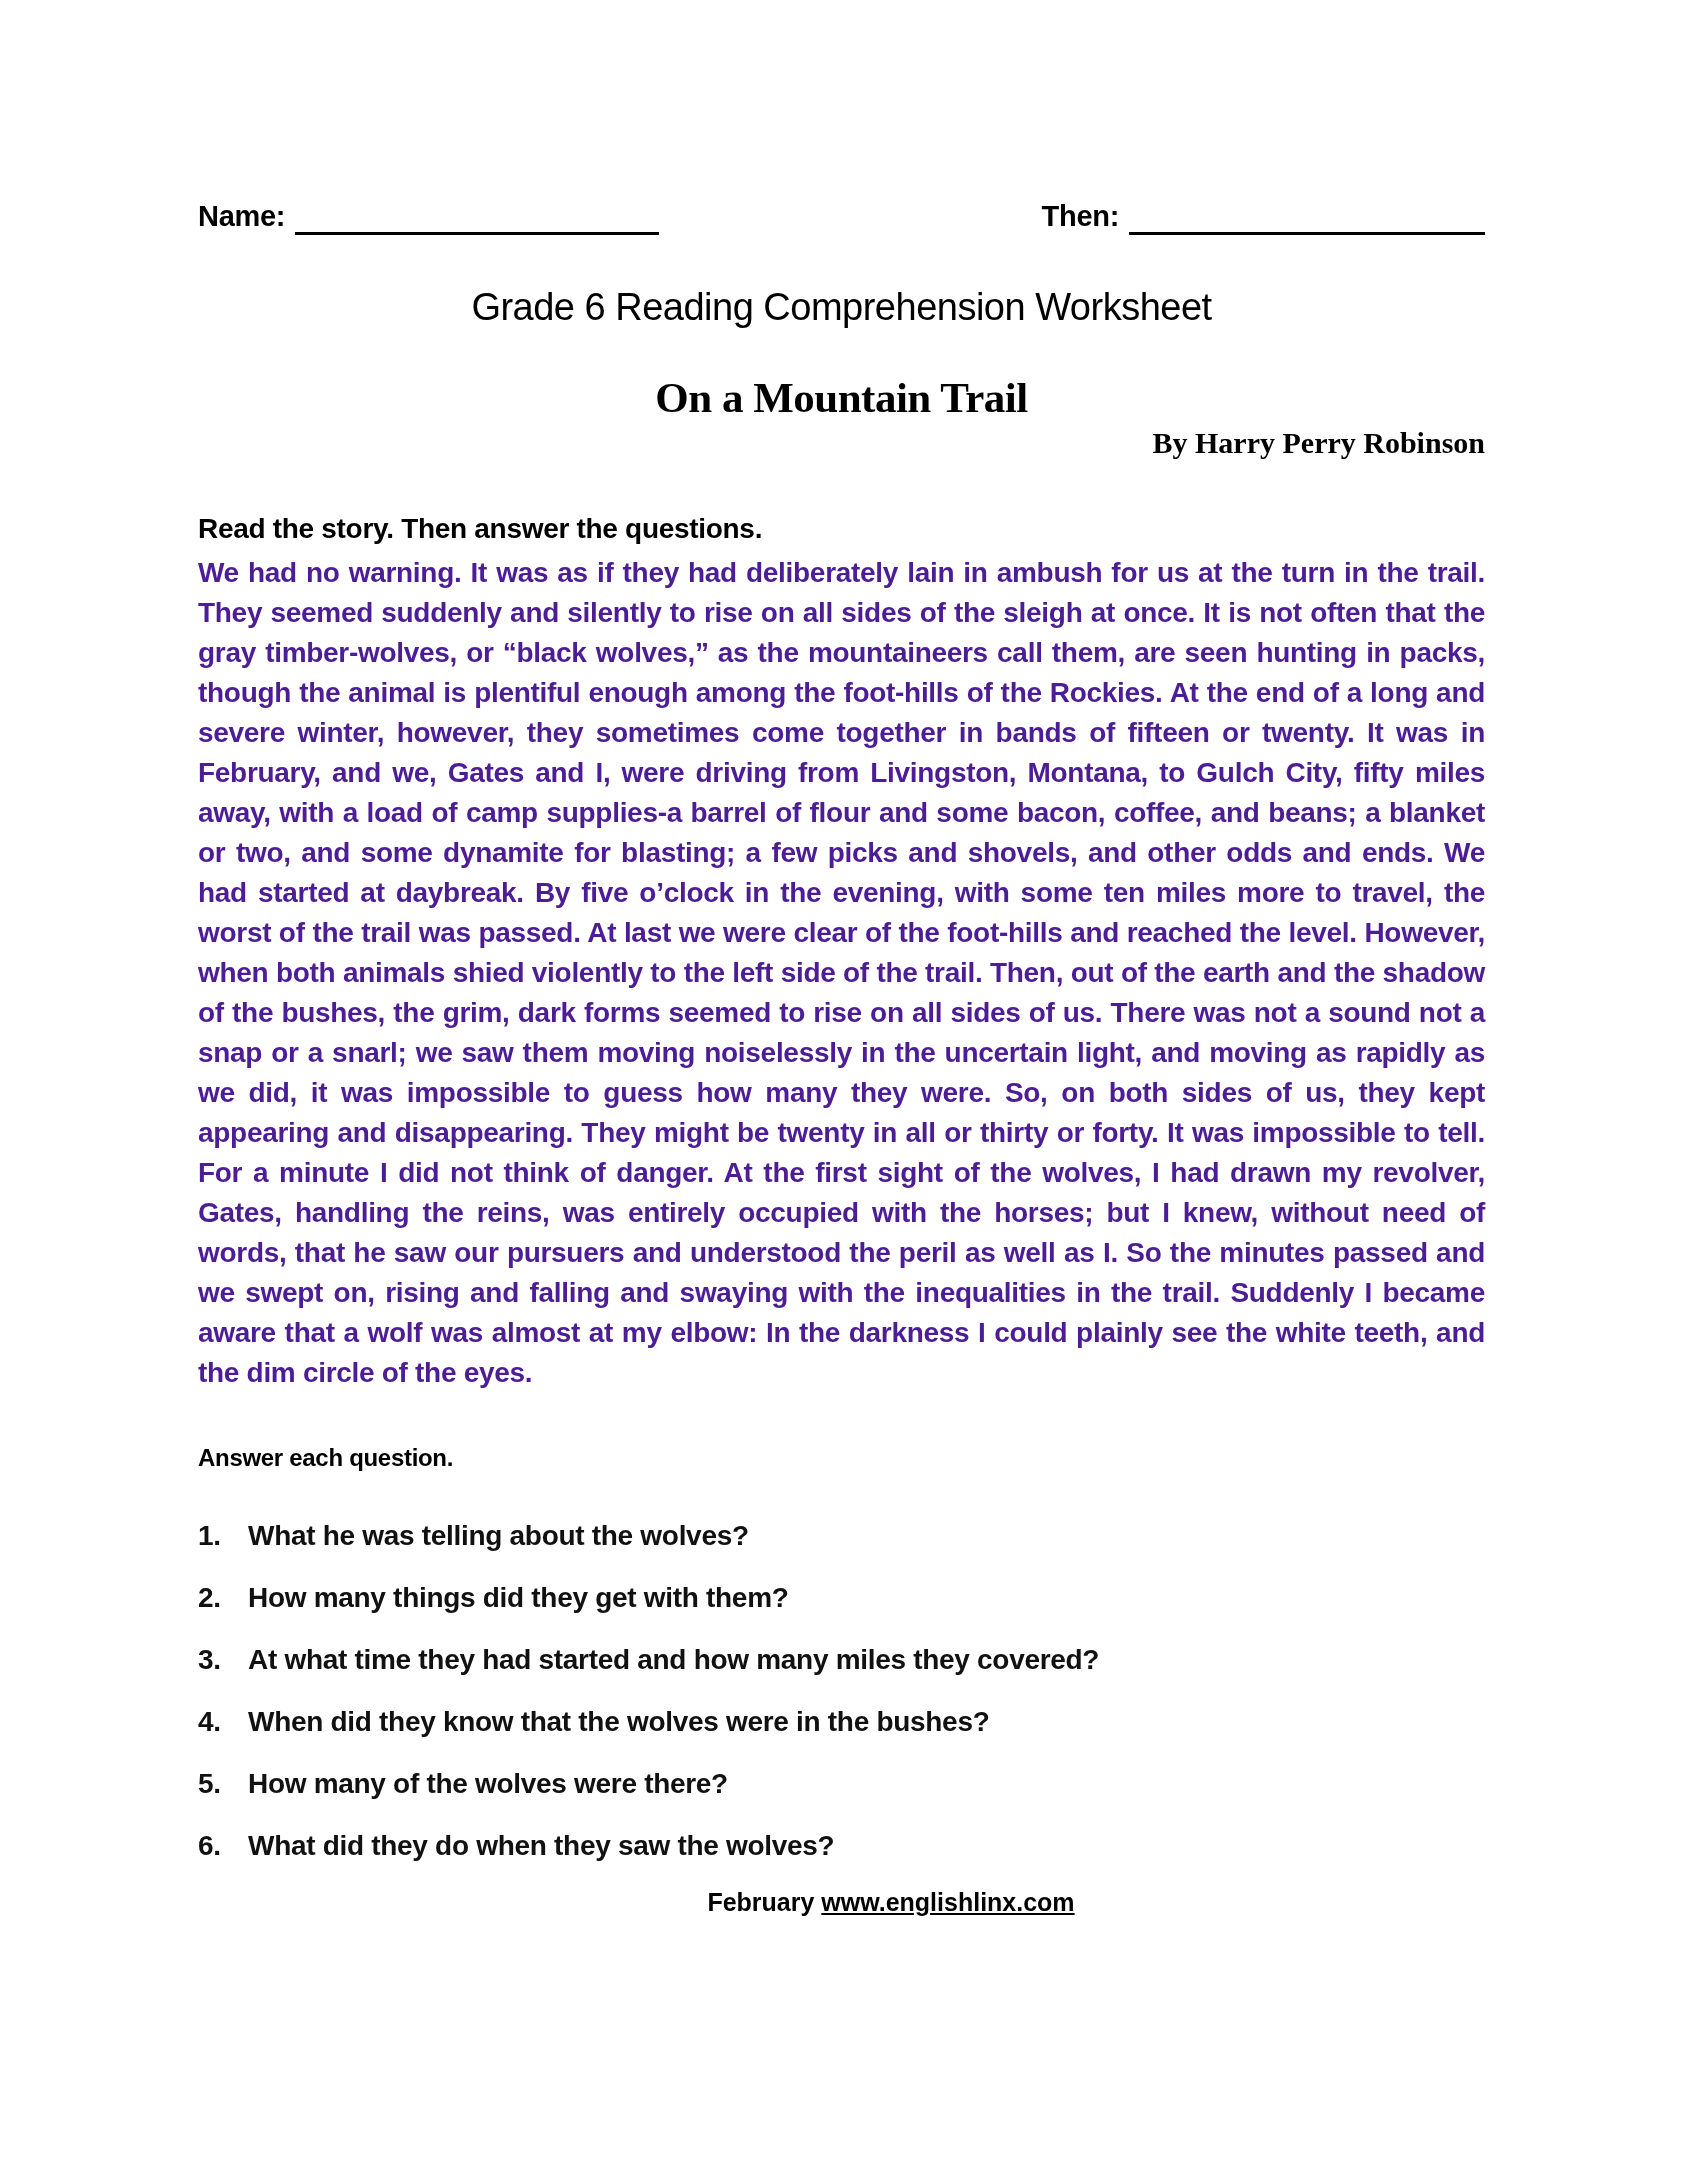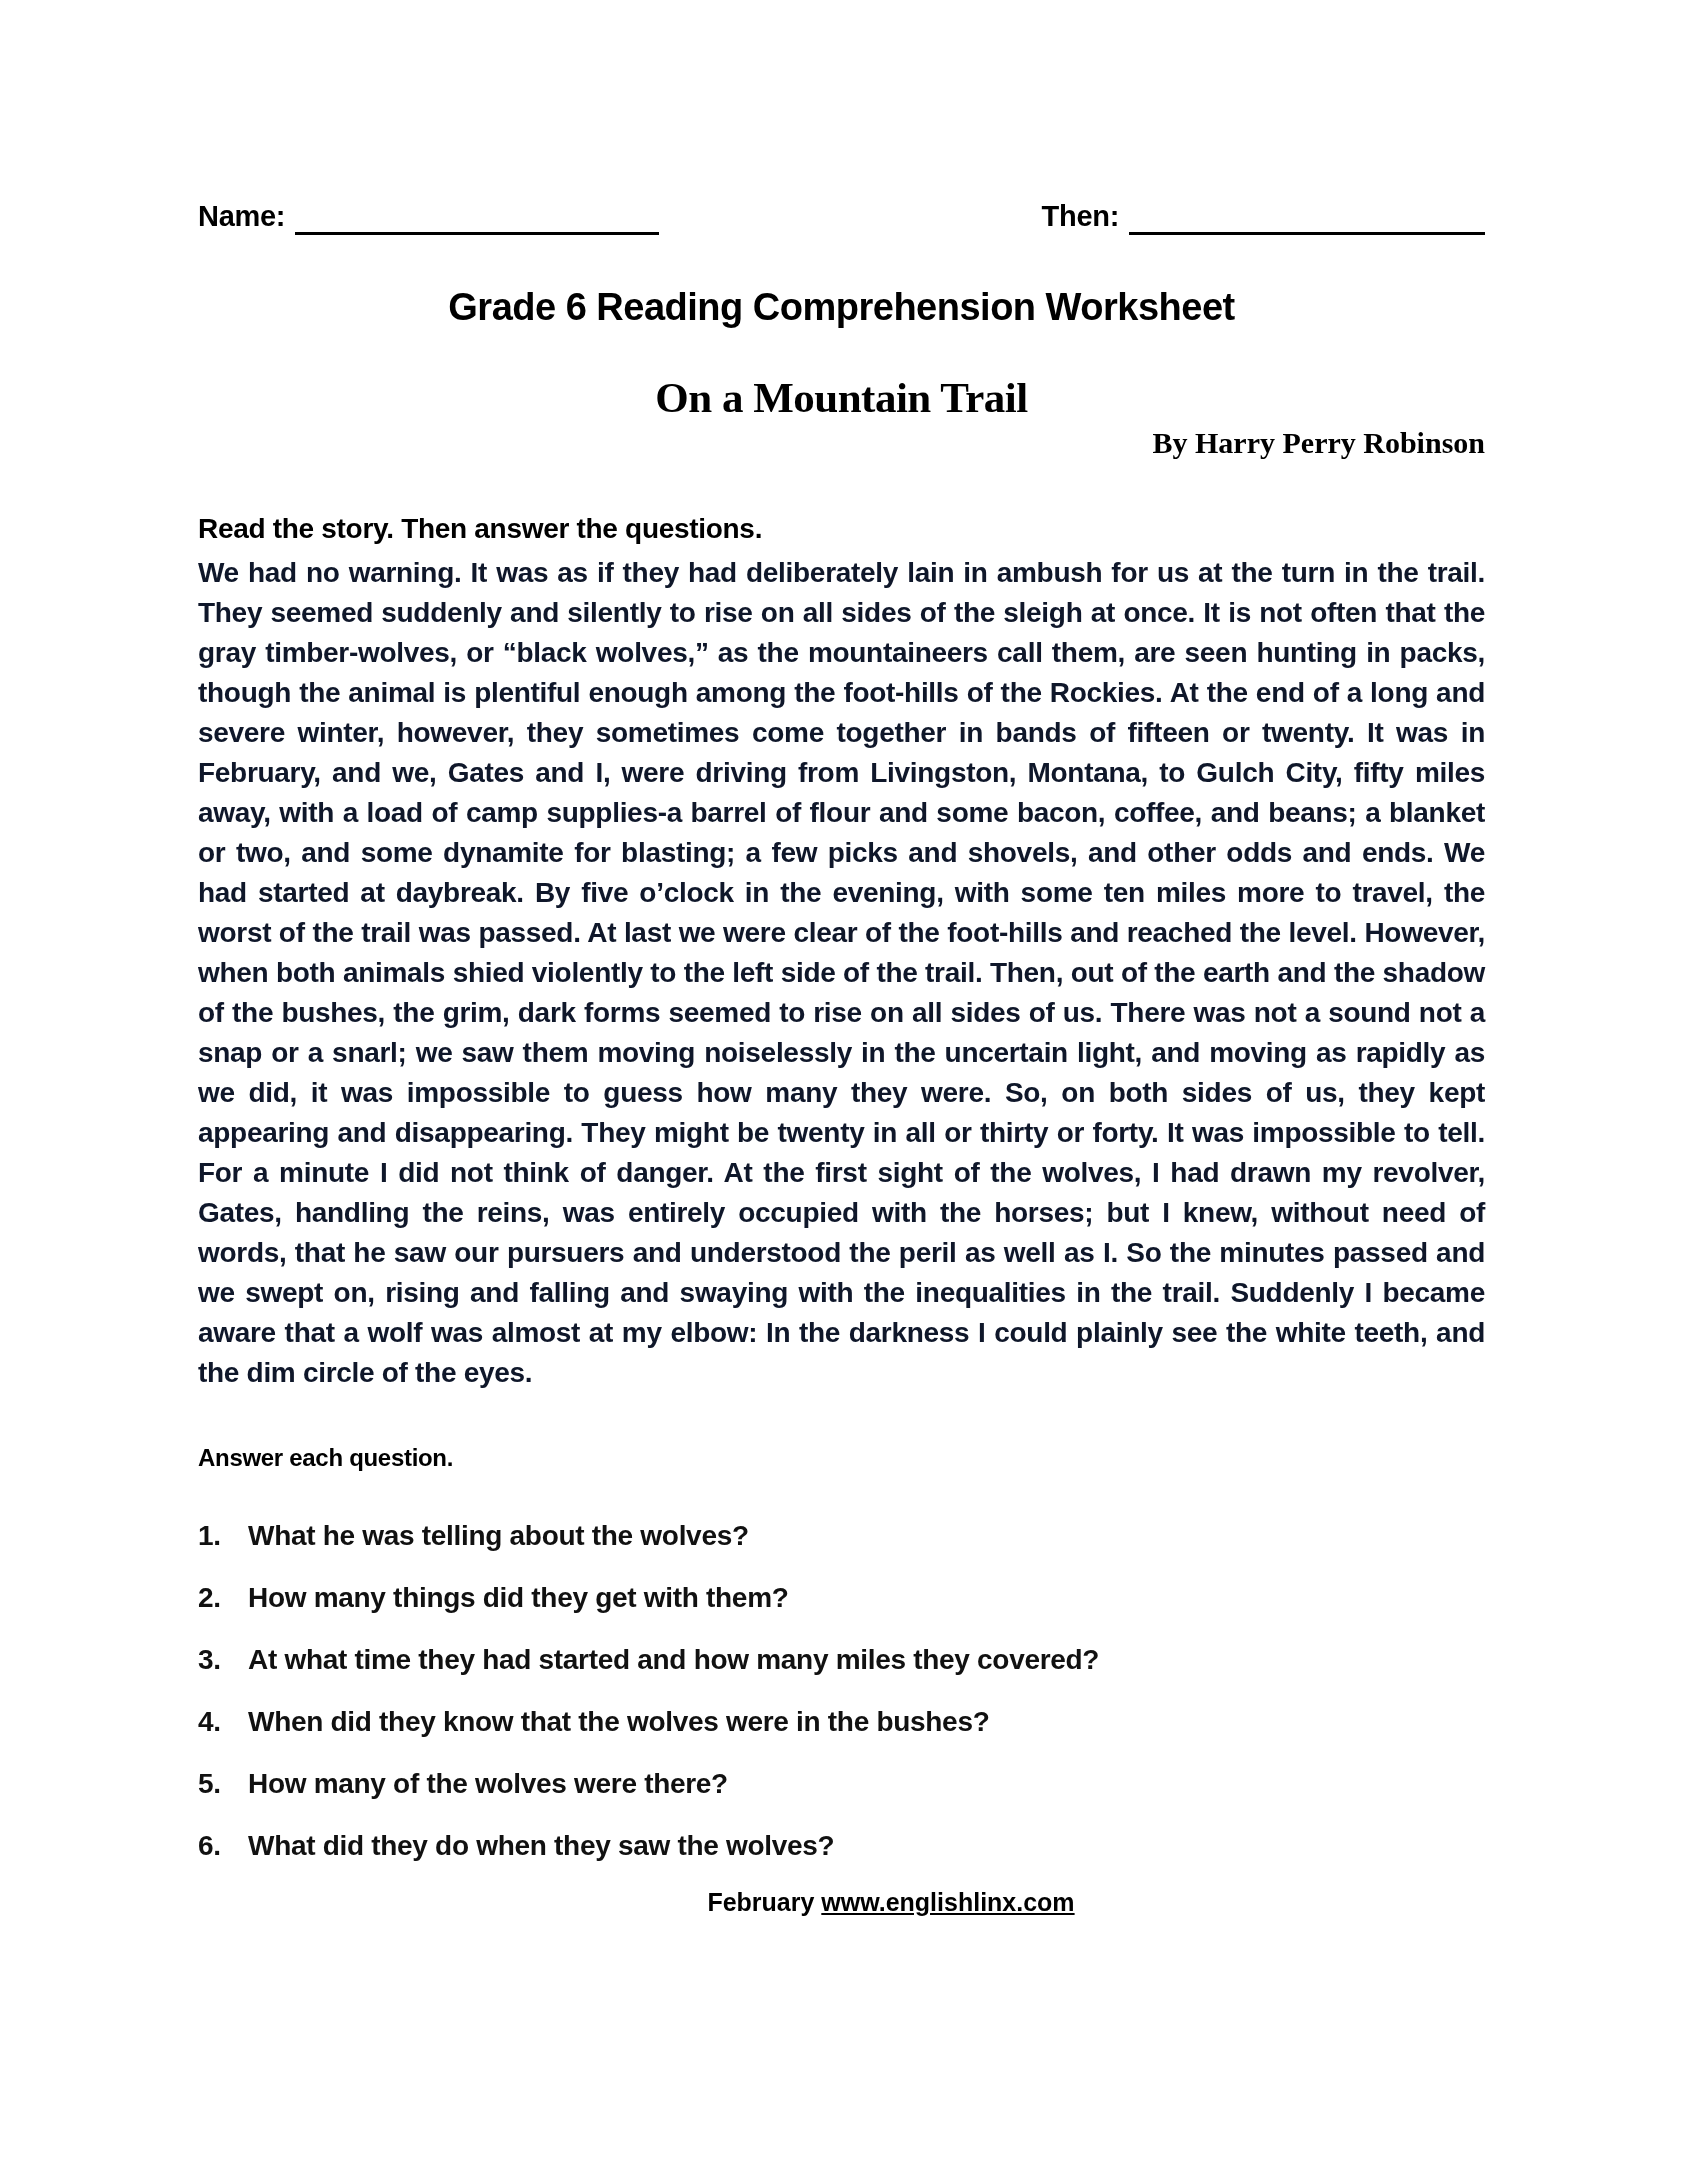--- a/index.html
+++ b/index.html
@@ -41,21 +41,21 @@
     margin-left: 10px;
   }
   .fill-line.name { width: 364px; }
   .fill-line.date { width: 356px; }
 
   
   .worksheet-title {
     margin-top: 51px;
     text-align: center;
     font-size: 38px;
-    font-weight: bold;
+    font-weight: normal;
     letter-spacing: -0.5px;
     font-stretch: condensed;
   }
   .story-title {
     margin-top: 44px;
     text-align: center;
     font-family: "Liberation Serif", serif;
     font-size: 43px;
     font-weight: bold;
     letter-spacing: -0.5px;
@@ -75,21 +75,21 @@
     font-weight: bold;
     letter-spacing: -0.3px;
   }
   .story-text {
     margin-top: 8px;
     font-size: 28px;
     font-weight: bold;
     line-height: 40px;
     text-align: justify;
     letter-spacing: -0.3px;
-    color: #0f172a;
+    color: #4c1d95;
     font-stretch: condensed;
   }
 
   
   .questions-heading {
     margin-top: 51px;
     font-size: 24px;
     font-weight: bold;
     text-underline-offset: 5px;
     letter-spacing: -0.3px;

